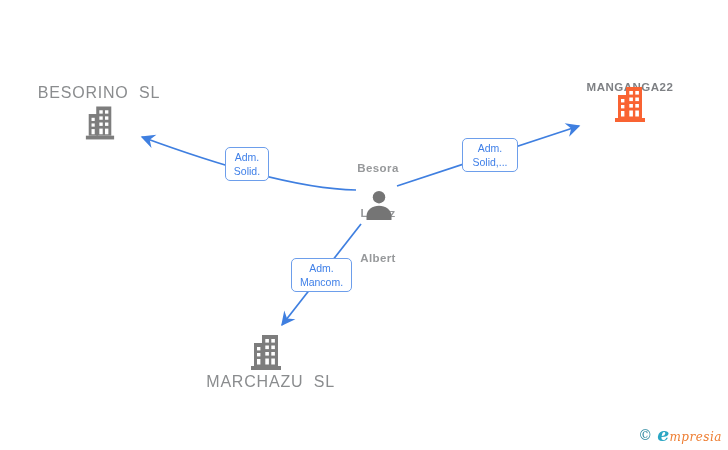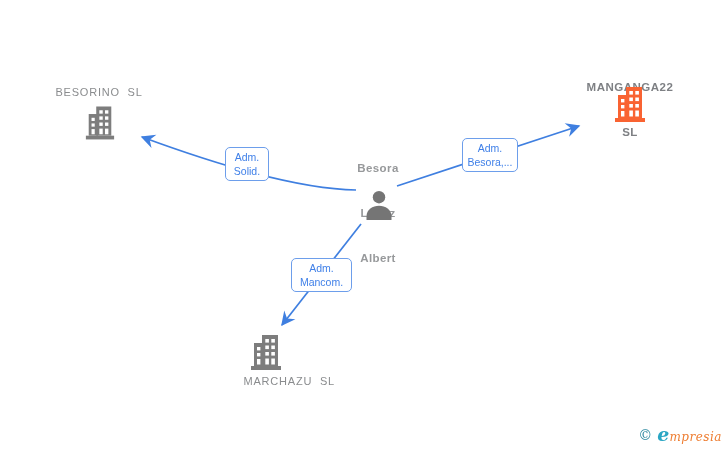--- a/index.html
+++ b/index.html
@@ -5,21 +5,21 @@
   html,body{margin:0;padding:0;background:#fff;}
   .stage{
     position:relative;width:728px;height:450px;background:#fff;overflow:hidden;
     font-family:"Liberation Sans",sans-serif;
   }
   .edge-layer{position:absolute;left:0;top:0;z-index:1;}
   .edge-line{stroke:var(--edge-blue,#3f7fe0);stroke-width:1.7;fill:none;}
   
   .co-label{
     position:absolute;text-align:center;color:var(--node-label-gray,#8a8c8e);
-    font-size:11px;letter-spacing:0.8px;line-height:15px;white-space:pre;z-index:2;
+    font-size:16px;letter-spacing:0.8px;line-height:15px;white-space:pre;z-index:2;
   }
   .co-label.bold{font-weight:700;color:#7e8084;letter-spacing:0.5px;font-size:11.5px;}
   .person-label{font-size:11.5px;letter-spacing:0.4px;color:#97999b;font-weight:bold;}
   
   .node-icon{position:absolute;z-index:2;display:block;}
   .node-icon svg{display:block;width:100%;height:100%;}
   .gray-node{color:var(--node-gray,#7d7d7d);}
   .orange-node{color:var(--highlight-orange,#f96332);}
   
   .edge-box{
@@ -71,21 +71,20 @@
           <rect x="22.3" y="25.5" width="3.6" height="6"></rect>
         <rect x="8" y="14" width="3.4" height="3.4"></rect>
           <rect x="8" y="20" width="3.4" height="3.4"></rect>
         <rect x="8" y="26" width="3.4" height="5.5"></rect>
       </g>
     </svg>
   </span>
 
   <div class="co-label bold" style="left:560px;top:50px;width:140px;">
     <div>MANGANGA22</div>
-    <div>SL</div>
   </div>
   <span class="node-icon orange-node" style="left:613px;top:85px;width:34px;height:38px;">
     <svg viewBox="0 0 34 38" fill="currentColor">
       <rect x="2" y="33" width="30" height="4"></rect>
       <rect x="5" y="10" width="10" height="23"></rect>
       <rect x="13" y="2" width="16" height="31"></rect>
       <g fill="#ffffff">
         <rect x="16.3" y="6" width="3.6" height="3.6"></rect>
           <rect x="22.3" y="6" width="3.6" height="3.6"></rect>
         <rect x="16.3" y="12.5" width="3.6" height="3.6"></rect>
@@ -134,21 +133,21 @@
     </svg>
   </span>
   <div class="co-label" style="left:195px;top:374px;width:140px;text-align:right;">MARCHAZU  SL</div>
 
   <div class="edge-box" style="left:225px;top:147px;width:44px;height:34px;">
     <div>Adm.</div>
     <div>Solid.</div>
   </div>
   <div class="edge-box" style="left:462px;top:138px;width:56px;height:34px;">
     <div>Adm.</div>
-    <div>Besora,...</div>
+    <div>Solid,...</div>
   </div>
   <div class="edge-box" style="left:291px;top:258px;width:61px;height:34px;">
     <div>Adm.</div>
     <div>Mancom.</div>
   </div>
 
   <div class="brand">
     <span class="copy">©</span>
     <span> </span>
     <span class="e">e</span><span class="rest">mpresia</span>

